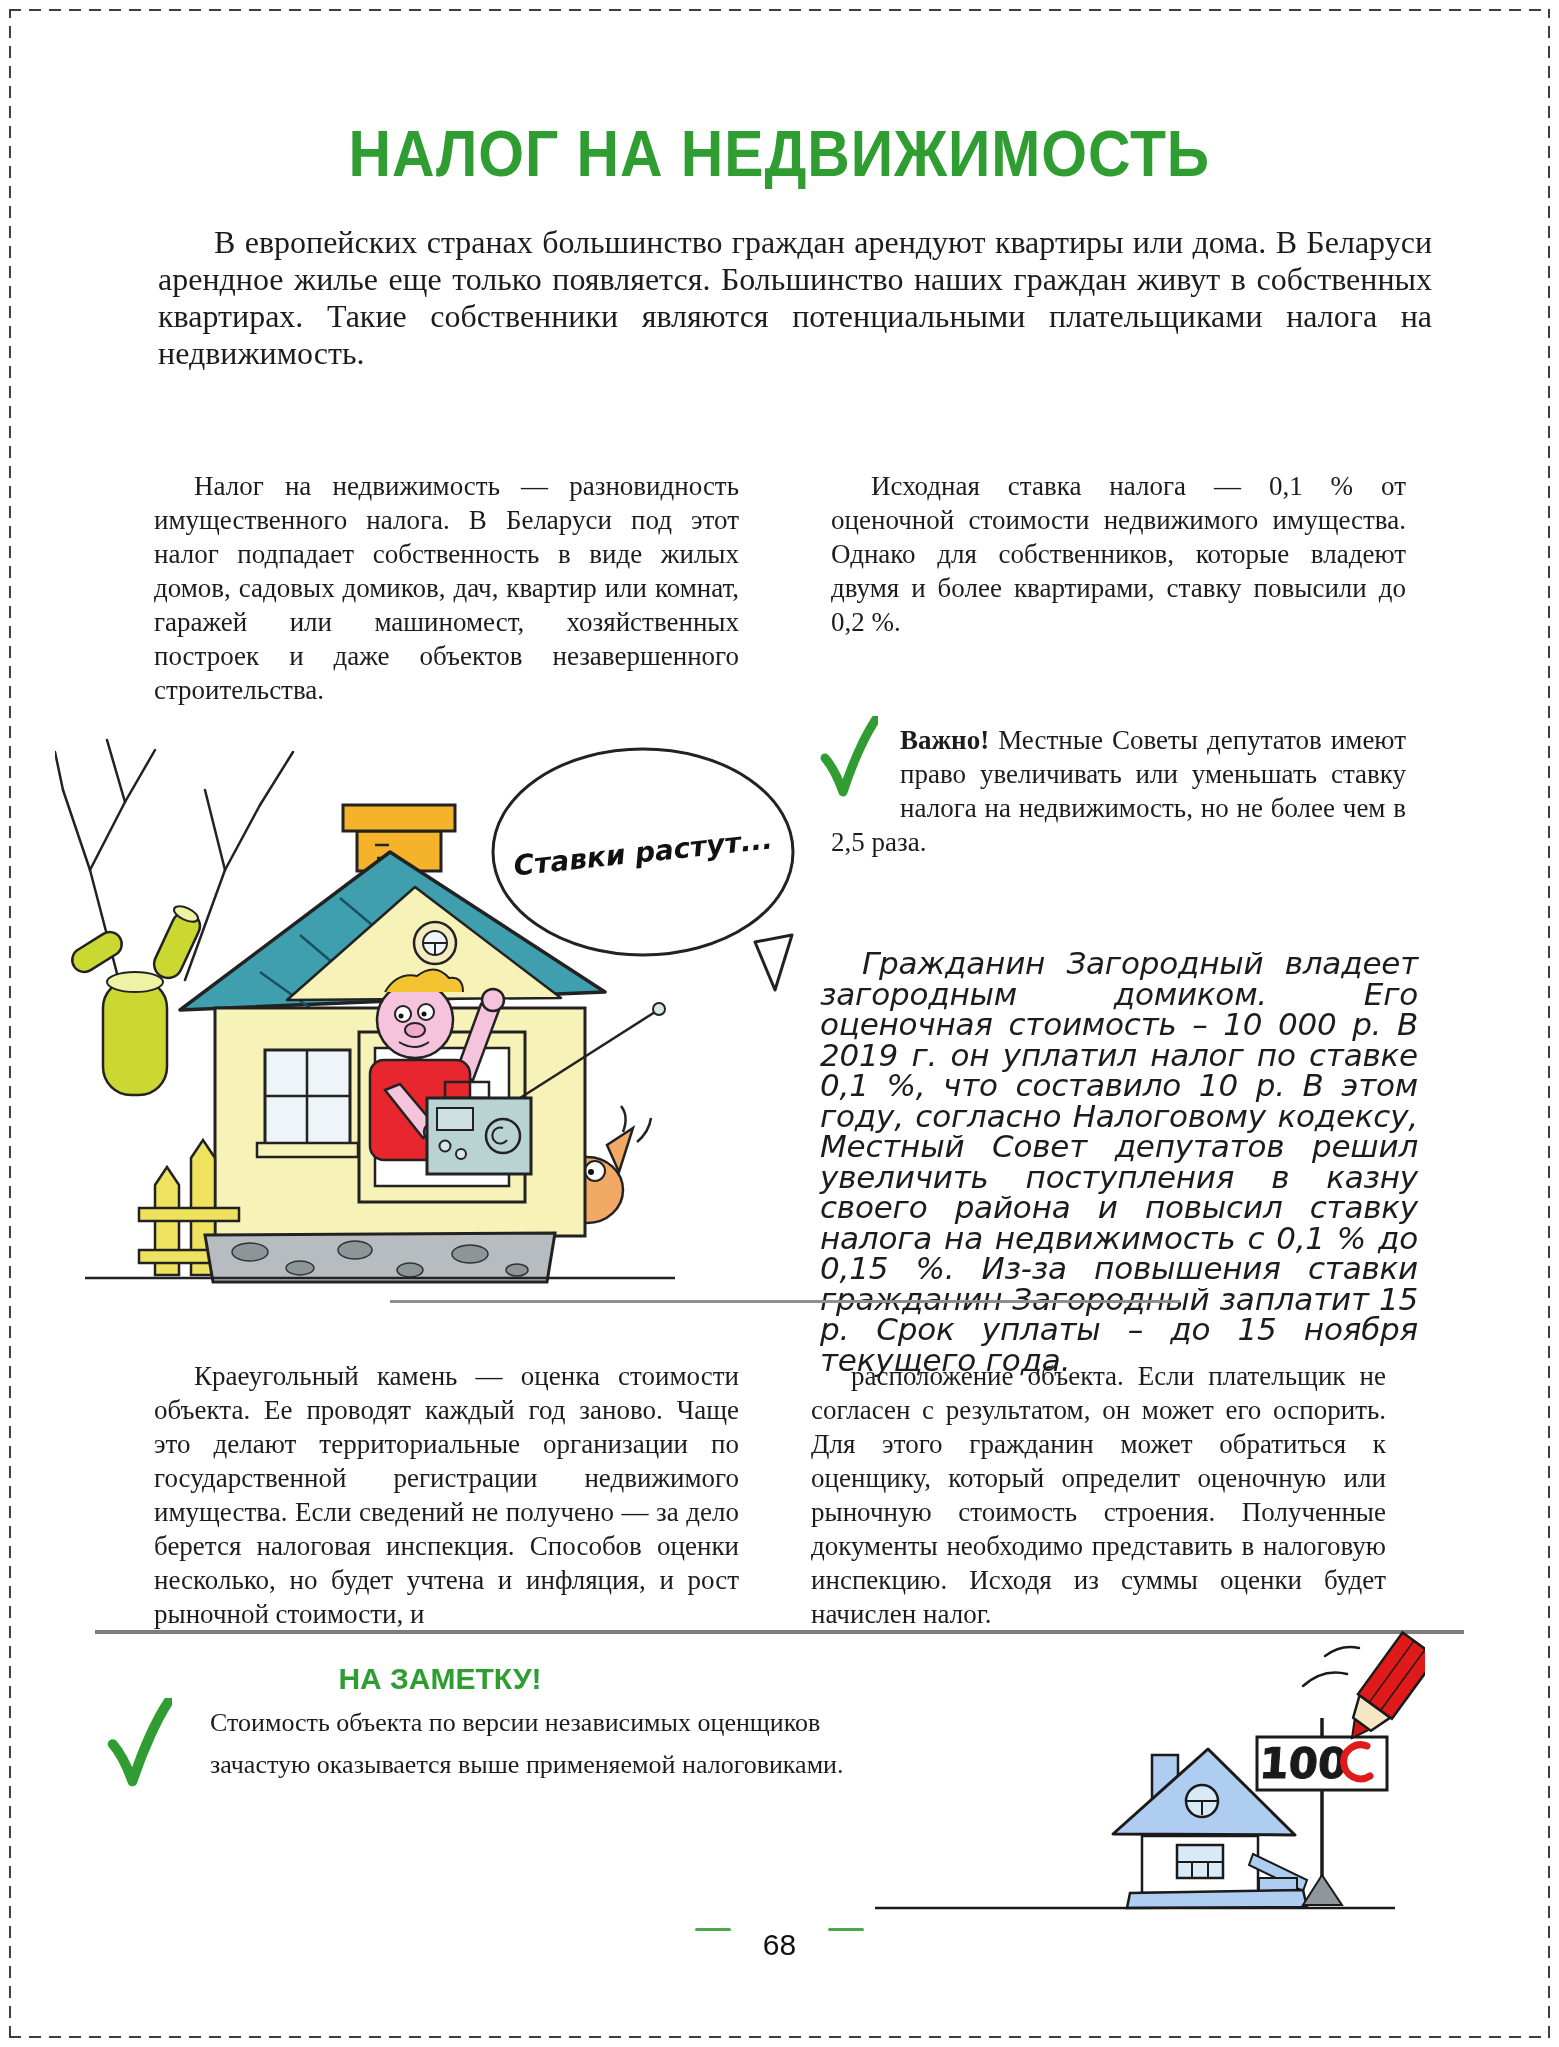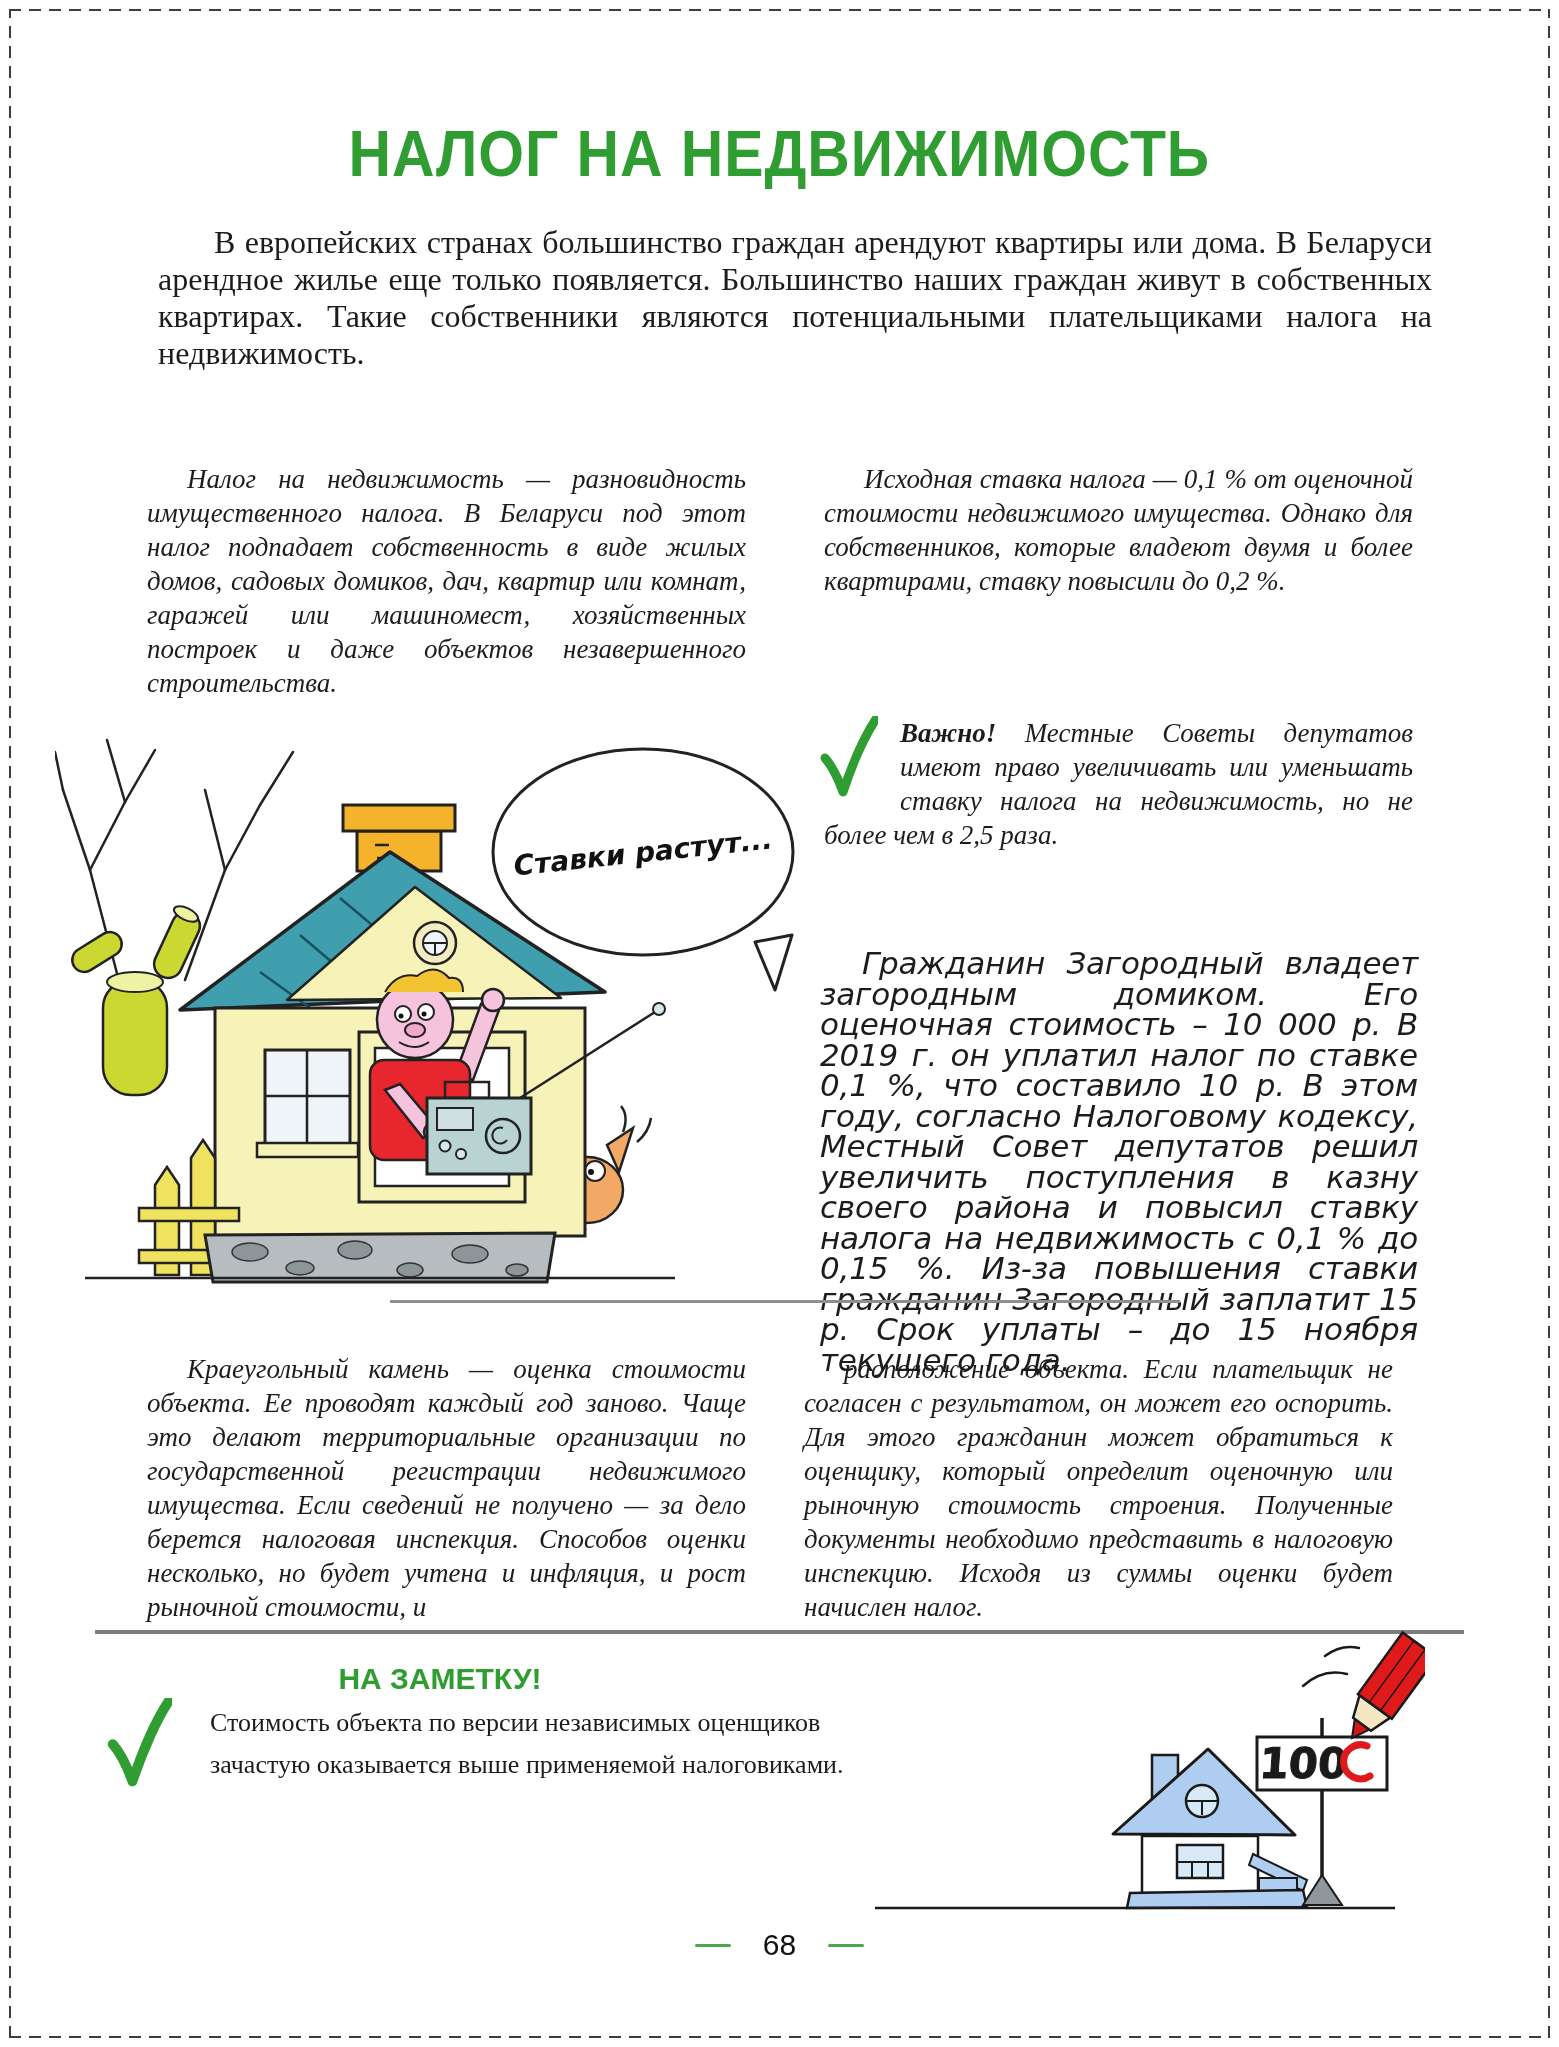--- a/index.html
+++ b/index.html
@@ -22,21 +22,21 @@
     text-align:center; color:#2f9d31;
     font-family:"Liberation Sans", sans-serif; font-weight:bold;
     font-size:64px; line-height:1.1;
   }
   .page-title .squeeze { display:inline-block; transform:scaleX(0.92); letter-spacing:1px; }
   .intro {
     position:absolute; left:158px; top:224px; width:1274px;
     font-size:32px; line-height:37px; text-align:justify; text-indent:56px;
   }
   .col { position:absolute; font-size:27px; line-height:34px; text-align:justify; }
-  .col p { margin:4px; text-indent:40px;font-style:italic; }
+  .col p { margin:11px; text-indent:40px; }
   .col-top-left  { left:143px; top:458px; width:607px; }
   .col-top-right { left:820px; top:458px; width:597px; }
   .important { left:820px; top:712px; width:597px; }
   .important .check { float:left; width:58px; height:82px; margin:4px 22px 2px 0; }
   .important p { text-indent:0; }
   .important b { font-weight:bold; }
   .example {
     position:absolute; left:820px; top:948px; width:598px;
     font-family:"DejaVu Sans", sans-serif; font-style:italic;
     font-size:31px; line-height:30.5px; text-align:justify; letter-spacing:-0.2px;
@@ -52,21 +52,21 @@
   }
   .note-check { position:absolute; left:106px; top:1698px; width:66px; height:90px; }
   .note-text {
     position:absolute; left:210px; top:1702px; width:690px;
     font-size:26px; line-height:42px; text-align:left;
   }
   .cartoon-main  { position:absolute; left:55px;  top:730px;  width:760px; height:560px; }
   .cartoon-house { position:absolute; left:855px; top:1628px; width:570px; height:385px; }
   .page-num {
     position:absolute; left:0; top:1928px; width:100%;
-    display:flex; align-items:center; justify-content:center; gap:32px;
+    display:flex; justify-content:center; gap:32px;
   }
   .page-num .dash { width:36px; height:3px; background:#4aa94a; border-radius:2px; }
   .page-num .num  { font-family:"Liberation Sans", sans-serif; font-size:30px; color:#111; }
   svg text { font-family:"DejaVu Sans", sans-serif; }
 </style>
 </head>
 <body>
 
 <div class="page-border"></div>
 

